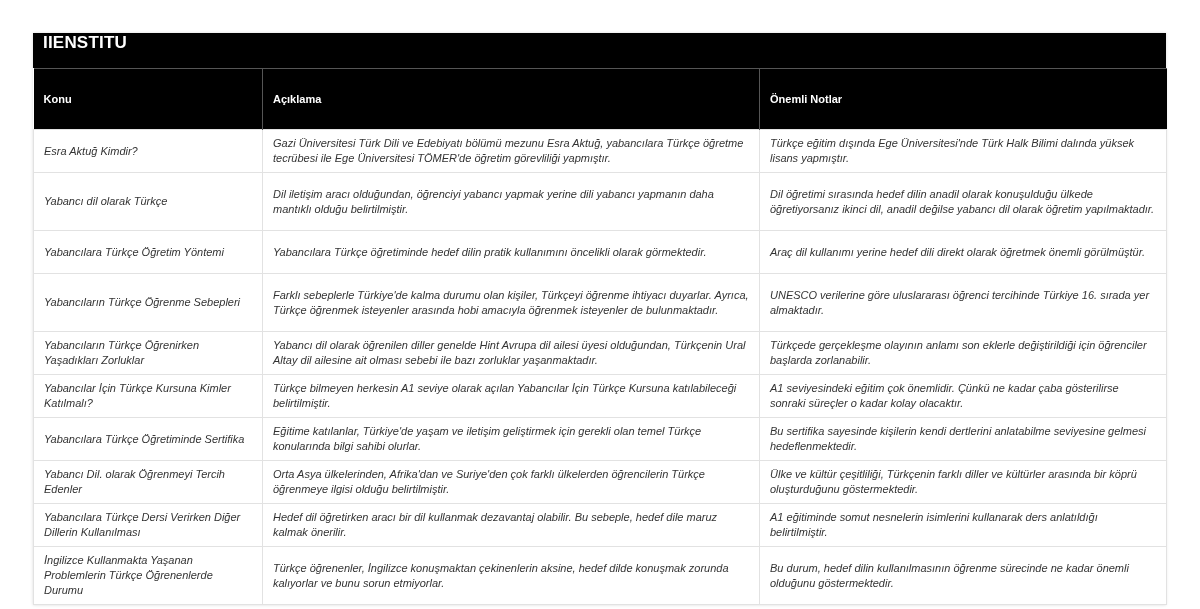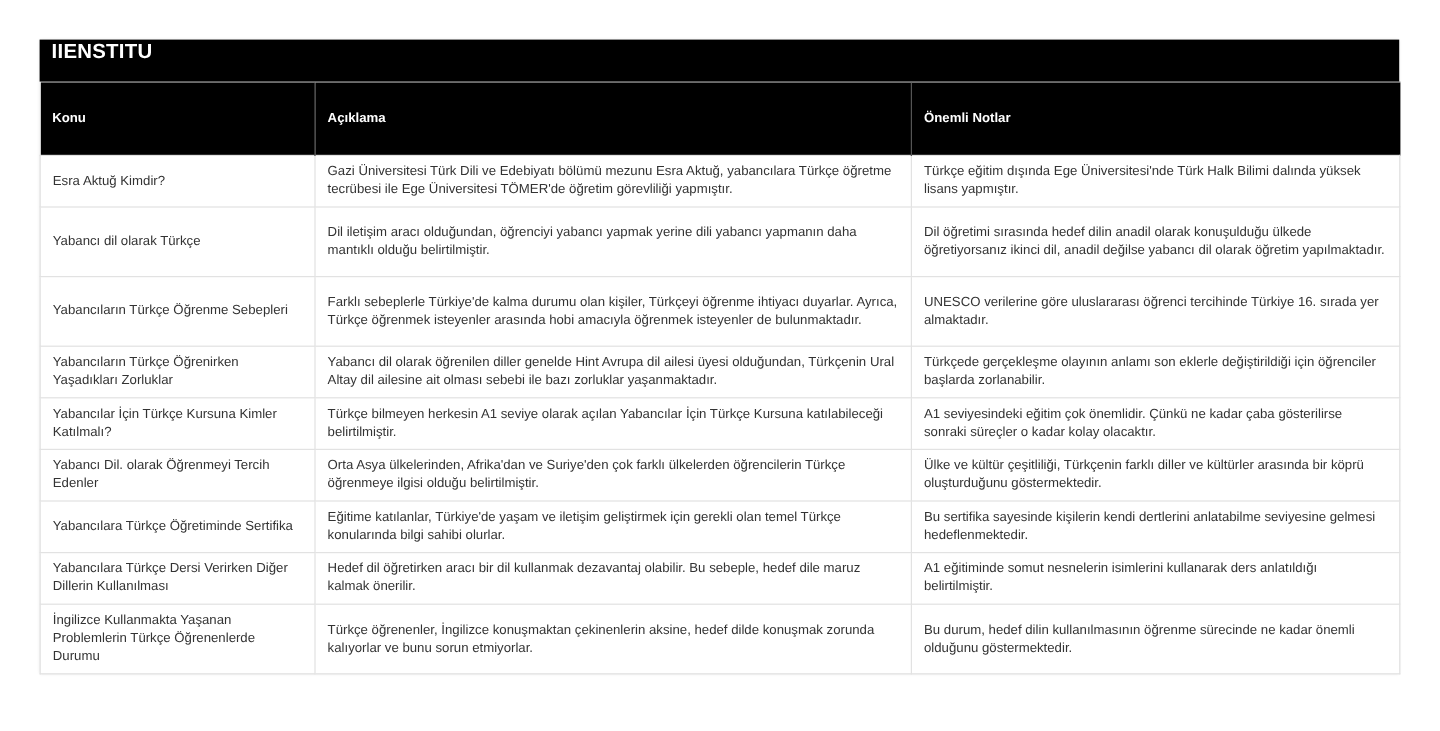--- a/index.html
+++ b/index.html
@@ -27,21 +27,21 @@
     font-size: 11px; font-weight: bold; height: 28px;
     padding: 16px 10px; border-left: 1px solid #555555;
     border-top: 1px solid #555555;
   }
   thead th:first-child { border-left: none; }
   tbody td {
     font-size: 11px; line-height: 15px; color: #333333;
     padding: 6px 10px; vertical-align: middle;
     border: 1px solid #e2e2e2;
   }
-  tbody tr { height: 43px; }
+  tbody tr { height: 43px; font-style: italic; }
   tbody tr.tall { height: 58px; }
 </style>
 </head>
 <body>
 
 <div class="wrap">
   <div class="brand-bar">
     <span>IIENSTITU</span>
   </div>
   <table>
@@ -61,44 +61,49 @@
       <tr>
         <td>Esra Aktuğ Kimdir?</td>
         <td>Gazi Üniversitesi Türk Dili ve Edebiyatı bölümü mezunu Esra Aktuğ, yabancılara Türkçe öğretme tecrübesi ile Ege Üniversitesi TÖMER'de öğretim görevliliği yapmıştır.</td>
         <td>Türkçe eğitim dışında Ege Üniversitesi'nde Türk Halk Bilimi dalında yüksek lisans yapmıştır.</td>
       </tr>
       <tr class="tall">
         <td>Yabancı dil olarak Türkçe</td>
         <td>Dil iletişim aracı olduğundan, öğrenciyi yabancı yapmak yerine dili yabancı yapmanın daha mantıklı olduğu belirtilmiştir.</td>
         <td>Dil öğretimi sırasında hedef dilin anadil olarak konuşulduğu ülkede öğretiyorsanız ikinci dil, anadil değilse yabancı dil olarak öğretim yapılmaktadır.</td>
       </tr>
+      <tr>
+        <td>Yabancılara Türkçe Öğretim Yöntemi</td>
+        <td>Yabancılara Türkçe öğretiminde hedef dilin pratik kullanımını öncelikli olarak görmektedir.</td>
+        <td>Araç dil kullanımı yerine hedef dili direkt olarak öğretmek önemli görülmüştür.</td>
+      </tr>
       <tr class="tall">
         <td>Yabancıların Türkçe Öğrenme Sebepleri</td>
         <td>Farklı sebeplerle Türkiye'de kalma durumu olan kişiler, Türkçeyi öğrenme ihtiyacı duyarlar. Ayrıca, Türkçe öğrenmek isteyenler arasında hobi amacıyla öğrenmek isteyenler de bulunmaktadır.</td>
         <td>UNESCO verilerine göre uluslararası öğrenci tercihinde Türkiye 16. sırada yer almaktadır.</td>
       </tr>
       <tr>
         <td>Yabancıların Türkçe Öğrenirken Yaşadıkları Zorluklar</td>
         <td>Yabancı dil olarak öğrenilen diller genelde Hint Avrupa dil ailesi üyesi olduğundan, Türkçenin Ural Altay dil ailesine ait olması sebebi ile bazı zorluklar yaşanmaktadır.</td>
         <td>Türkçede gerçekleşme olayının anlamı son eklerle değiştirildiği için öğrenciler başlarda zorlanabilir.</td>
       </tr>
       <tr>
         <td>Yabancılar İçin Türkçe Kursuna Kimler Katılmalı?</td>
         <td>Türkçe bilmeyen herkesin A1 seviye olarak açılan Yabancılar İçin Türkçe Kursuna katılabileceği belirtilmiştir.</td>
         <td>A1 seviyesindeki eğitim çok önemlidir. Çünkü ne kadar çaba gösterilirse sonraki süreçler o kadar kolay olacaktır.</td>
       </tr>
       <tr>
+        <td>Yabancılara Türkçe Öğretiminde Sertifika</td>
+        <td>Eğitime katılanlar, Türkiye'de yaşam ve iletişim geliştirmek için gerekli olan temel Türkçe konularında bilgi sahibi olurlar.</td>
+        <td>Bu sertifika sayesinde kişilerin kendi dertlerini anlatabilme seviyesine gelmesi hedeflenmektedir.</td>
+      </tr>
+      <tr>
         <td>Yabancı Dil. olarak Öğrenmeyi Tercih Edenler</td>
         <td>Orta Asya ülkelerinden, Afrika'dan ve Suriye'den çok farklı ülkelerden öğrencilerin Türkçe öğrenmeye ilgisi olduğu belirtilmiştir.</td>
         <td>Ülke ve kültür çeşitliliği, Türkçenin farklı diller ve kültürler arasında bir köprü oluşturduğunu göstermektedir.</td>
-      </tr>
-      <tr>
-        <td>Yabancılara Türkçe Öğretiminde Sertifika</td>
-        <td>Eğitime katılanlar, Türkiye'de yaşam ve iletişim geliştirmek için gerekli olan temel Türkçe konularında bilgi sahibi olurlar.</td>
-        <td>Bu sertifika sayesinde kişilerin kendi dertlerini anlatabilme seviyesine gelmesi hedeflenmektedir.</td>
       </tr>
       <tr>
         <td>Yabancılara Türkçe Dersi Verirken Diğer Dillerin Kullanılması</td>
         <td>Hedef dil öğretirken aracı bir dil kullanmak dezavantaj olabilir. Bu sebeple, hedef dile maruz kalmak önerilir.</td>
         <td>A1 eğitiminde somut nesnelerin isimlerini kullanarak ders anlatıldığı belirtilmiştir.</td>
       </tr>
       <tr class="tall">
         <td>İngilizce Kullanmakta Yaşanan Problemlerin Türkçe Öğrenenlerde Durumu</td>
         <td>Türkçe öğrenenler, İngilizce konuşmaktan çekinenlerin aksine, hedef dilde konuşmak zorunda kalıyorlar ve bunu sorun etmiyorlar.</td>
         <td>Bu durum, hedef dilin kullanılmasının öğrenme sürecinde ne kadar önemli olduğunu göstermektedir.</td>

